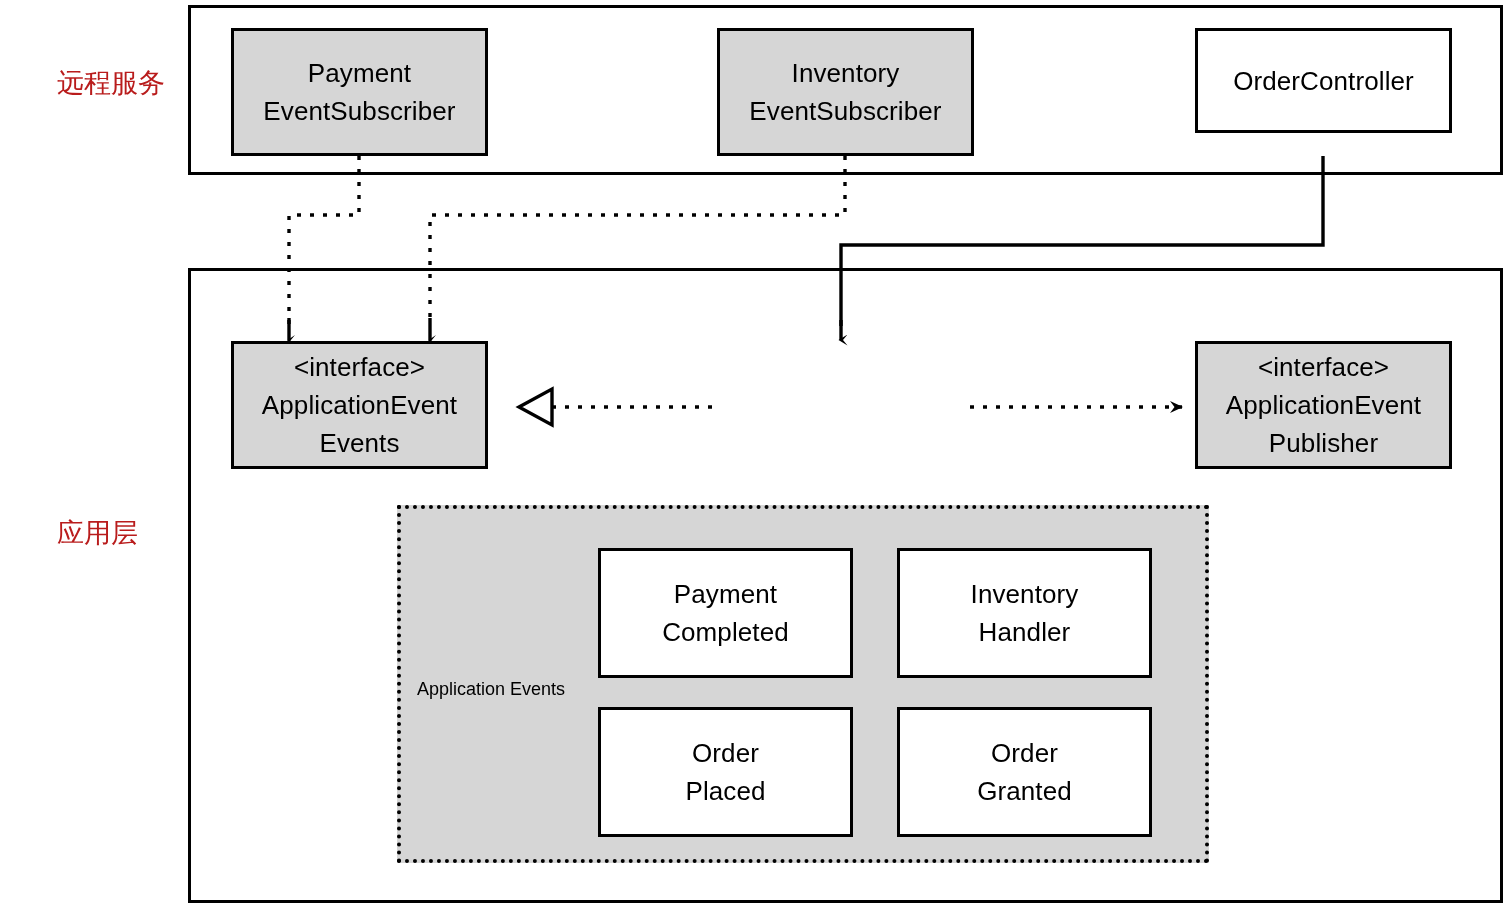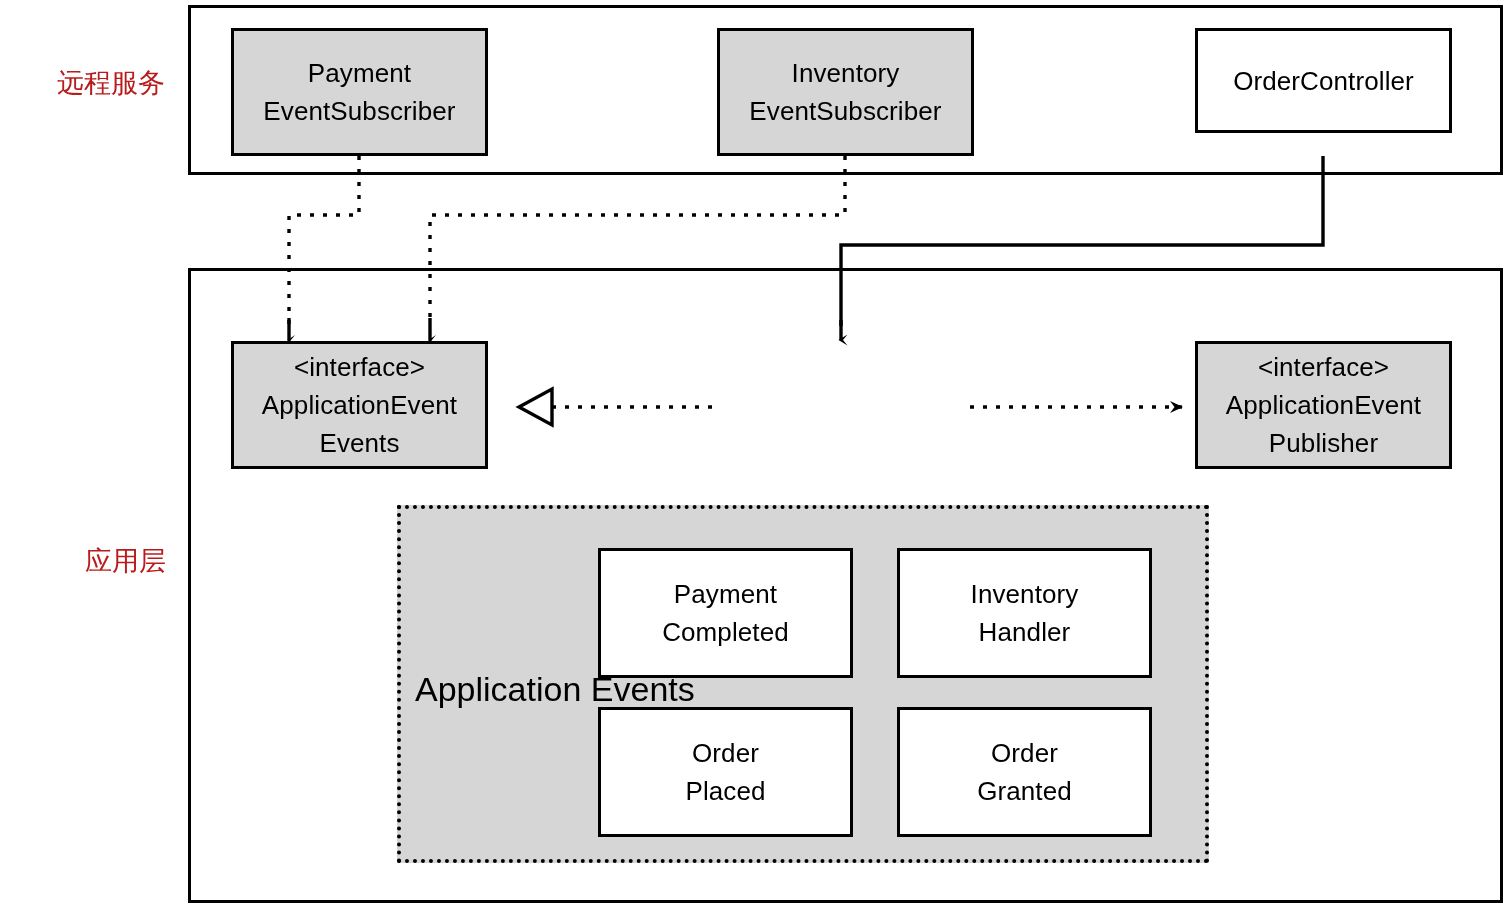--- a/index.html
+++ b/index.html
@@ -49,42 +49,42 @@
   .node.filled { background: #d6d6d6; }
   .node .ln { display: block; white-space: nowrap; }
   .group-box {
     position: absolute;
     box-sizing: border-box;
     border: 4px dotted #000000;
     background: #d6d6d6;
   }
   .group-label {
     position: absolute;
-    font-size: 34px;
+    font-size: 18px;
     line-height: 38px;
-    text-align: left;
+    text-align: right;
     white-space: nowrap;
   }
   svg.wires {
     position: absolute;
     left: 0; top: 0;
     width: 1504px;
     height: 908px;
     pointer-events: none;
     overflow: visible;
   }
 </style>
 </head>
 <body>
 
 <div id="canvas">
 
   <div class="layer-label" style="left:57px; top:66px;">远程服务</div>
 
-  <div class="layer-label" style="left:57px; top:544px;margin-left:28px;">应用层</div>
+  <div class="layer-label" style="left:57px; top:516px;">应用层</div>
 
   <div class="container-box" style="left:188px; top:5px; width:1315px; height:170px;"></div>
 
   <div class="container-box" style="left:188px; top:268px; width:1315px; height:635px;"></div>
 
   <svg class="wires" viewBox="0 0 1504 908" xmlns="http://www.w3.org/2000/svg">
     <defs>
       <marker id="openArrow" markerWidth="14" markerHeight="14" refX="5" refY="6" orient="auto" markerUnits="userSpaceOnUse">
         <path d="M0,0 L5.5,8 L11,0 L5.5,4.5 Z" fill="#000"></path>
       </marker>

